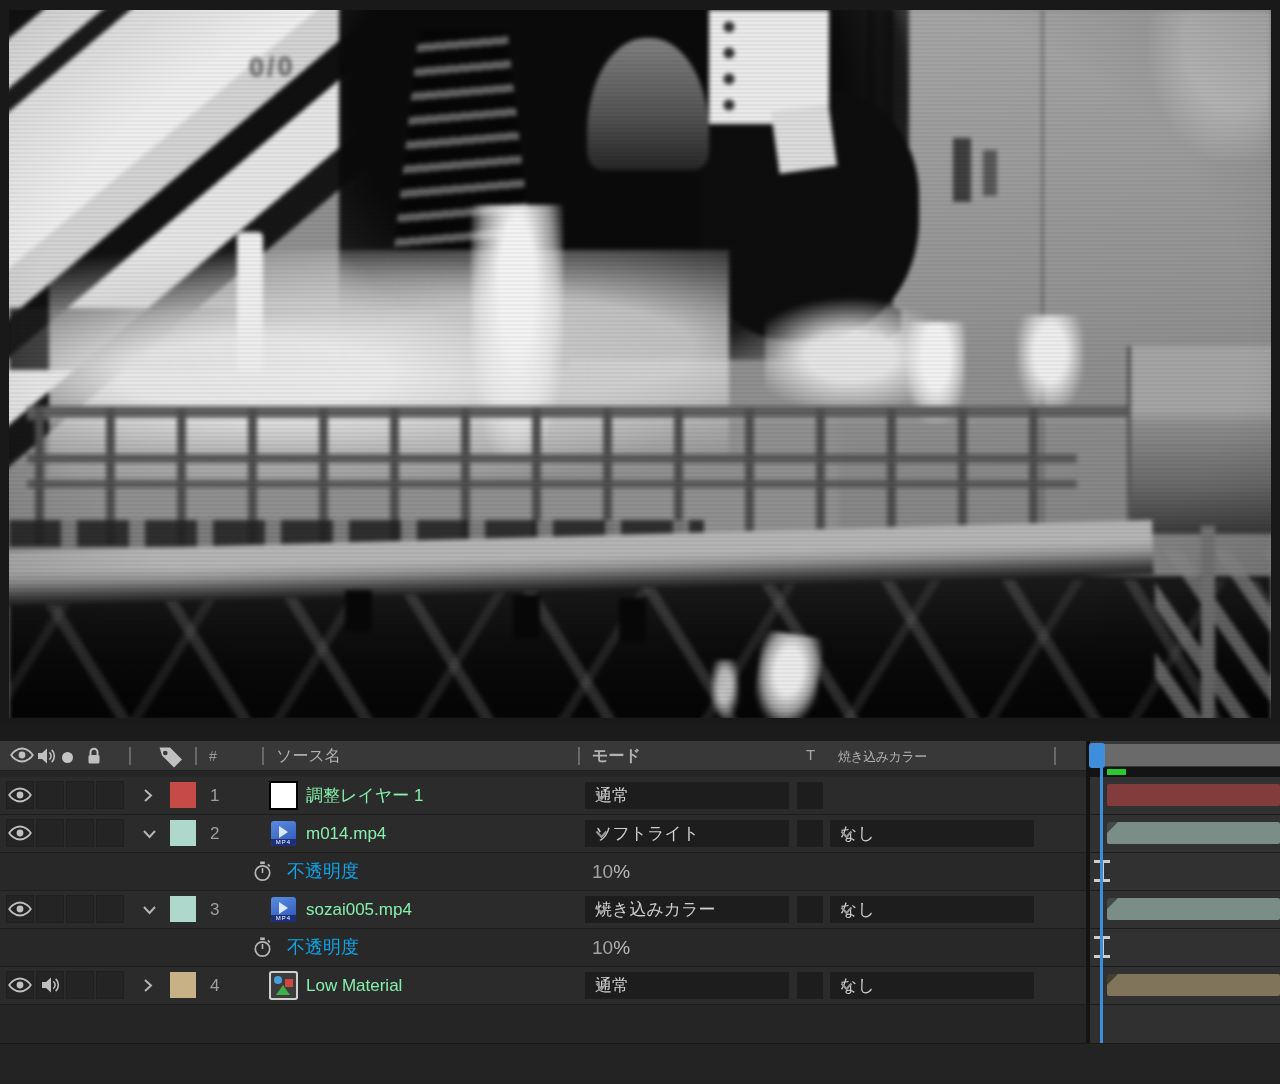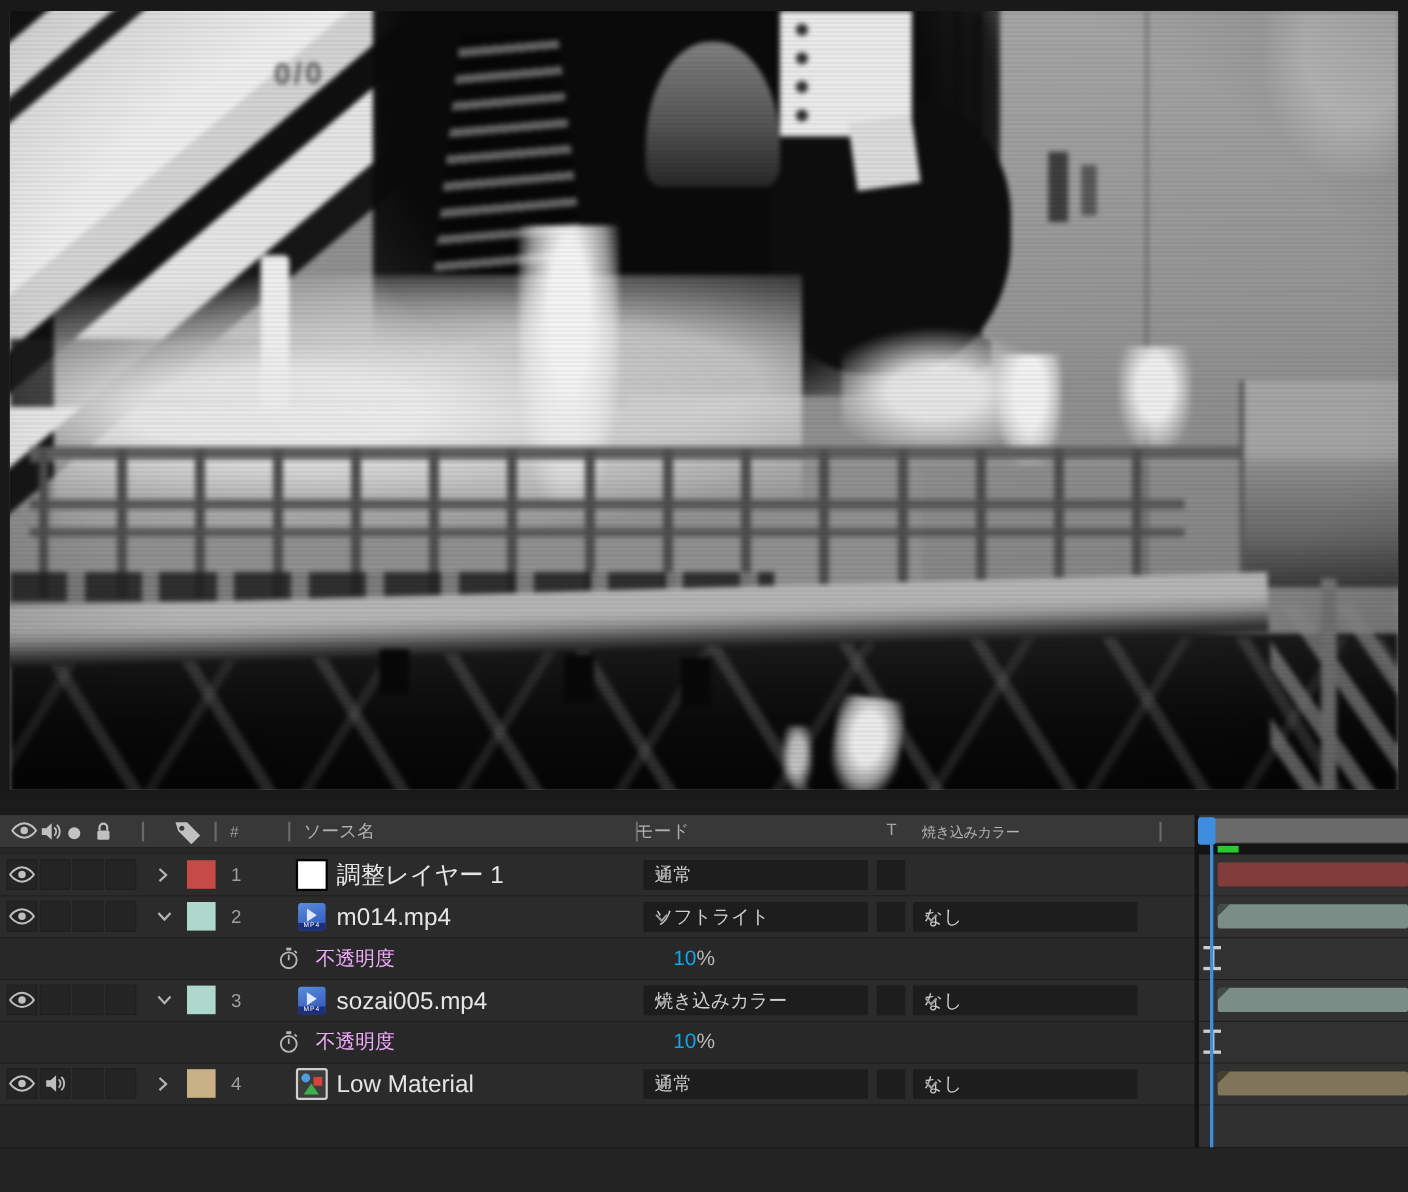--- a/index.html
+++ b/index.html
@@ -75,33 +75,33 @@
   .num{left:210px;top:0;line-height:37px;font-size:17px;color:#9f9f9f;}
   .srcicon{left:271px;top:6px;width:25px;height:25px;}
   .adjicon{background:#ffffff;box-shadow:0 0 0 2px #000;}
   .mp4icon{background:linear-gradient(160deg,#5a8de0,#2d52b4);border-radius:3px;}
   .mp4icon .play{position:absolute;left:8px;top:5px;width:0;height:0;border-left:9px solid #dce8ff;border-top:6px solid rgba(0,0,0,0);border-bottom:6px solid rgba(0,0,0,0);}
   .mp4badge{position:absolute;left:0;bottom:0;width:100%;font-size:6px;line-height:7px;text-align:center;color:#fff;background:#1d2f7a;border-radius:0 0 3px 3px;letter-spacing:1px;}
   .fticon{background:#3c3c3c;box-shadow:0 0 0 2px #cfcfcf;border-radius:1px;}
   .fticon .fc-circle{position:absolute;left:3px;top:3px;width:8px;height:8px;border-radius:50%;background:#4a9fe0;}
   .fticon .fc-square{position:absolute;right:3px;top:6px;width:8px;height:8px;background:#d0453e;}
   .fticon .fc-tri{position:absolute;left:5px;bottom:3px;width:0;height:0;border-left:7px solid rgba(0,0,0,0);border-right:7px solid rgba(0,0,0,0);border-bottom:10px solid #3fae4a;}
-  .lname{left:306px;top:0;line-height:37px;font-size:22px;color:#e5e5e5;white-space:nowrap;}
+  .lname{left:306px;top:0;line-height:37px;font-size:17px;color:#86efac;white-space:nowrap;}
   .mode{left:585px;top:5px;width:204px;height:27px;background:#1d1d1d;}
   .mode span,.matte span{position:absolute;left:10px;top:0;line-height:27px;font-size:17px;color:#cfcfcf;white-space:nowrap;}
   .dd-chev{position:absolute;right:8px;top:10px;}
   .tbox{left:797px;top:5px;width:26px;height:27px;background:#1d1d1d;}
   .matte{left:830px;top:5px;width:204px;height:27px;background:#1d1d1d;}
   .row-right{left:1090px;top:0;width:190px;height:37px;background:#313131;}
   .bar{position:absolute;left:17px;top:7px;width:173px;height:22px;border-radius:2px;}
   .bar.notch::before{content:"";position:absolute;left:0;top:0;width:0;height:0;border-top:11px solid rgba(16,22,18,.55);border-right:11px solid rgba(0,0,0,0);}
   .stopwatch{left:253px;top:8px;}
-  .pname{left:287px;top:0;line-height:37px;font-size:18px;color:#f0abfc;}
+  .pname{left:287px;top:0;line-height:37px;font-size:18px;color:#0ea5e9;}
   .pval{left:592px;top:0;line-height:37px;font-size:19px;}
-  .pval .v{color:#0ea5e9;margin-left:20px;} .pval .u{color:#b9b9b9;}
+  .pval .v{color:#a3a3a3;} .pval .u{color:#b9b9b9;}
   .ibeam{position:absolute;left:4px;top:7px;width:16px;height:22px;border-top:3px solid #cdcdcd;border-bottom:3px solid #cdcdcd;box-sizing:border-box;}
   .ibeam::before{content:"";position:absolute;left:6px;top:0;width:4px;height:16px;background:#cdcdcd;}
   .below-left{position:absolute;left:0;top:284px;width:1280px;height:38px;background:#252525;}
   .below-right{position:absolute;left:1090px;top:284px;width:190px;height:38px;background:#303030;}
   .bottom-strip{position:absolute;left:0;top:322px;width:1280px;height:41px;background:#232323;border-top:1px solid #191919;box-sizing:border-box;}
   .pane-divider{position:absolute;left:1086px;top:20px;width:4px;height:302px;background:#131313;}
   .playhead-line{position:absolute;left:1100px;top:46px;width:3px;height:276px;z-index:30;}
   .playhead-handle{position:absolute;left:1089px;top:22px;width:16px;height:25px;border-radius:3px;z-index:31;}
 </style>
 </head>
@@ -183,21 +183,21 @@
       <svg width="27" height="23" viewBox="0 0 27 23">
           <path d="M2.5 2.5h10.5L25 14.5l-8 8-12-12z" fill="#c0c0c0"></path>
           <circle cx="8.3" cy="8" r="2.3" fill="#383838"></circle>
         </svg>
     </span>
     <span class="hdr-div" style="left:195px;"></span>
     <span class="hdr-txt" style="left:209px;font-size:14px;top:7px;color:#9a9a9a;">#</span>
     <span class="hdr-div" style="left:262px;"></span>
     <span class="hdr-txt" style="left:276px;">ソース名</span>
     <span class="hdr-div" style="left:578px;"></span>
-    <span class="hdr-txt" style="left:578px;">モード</span>
+    <span class="hdr-txt" style="left:592px;font-weight:bold;">モード</span>
     <span class="hdr-txt" style="left:806px;font-size:15px;color:#a5a5a5;">T</span>
     <span class="hdr-txt" style="left:838px;font-size:13px;top:7px;letter-spacing:-0.5px;">焼き込みカラー</span>
     <span class="hdr-div" style="left:1054px;"></span>
     <div class="ruler"></div>
   </div>
 
   <div class="cache-lane">
     <div class="cache-green" style="background-color: rgb(43, 201, 47);"></div>
   </div>
 

